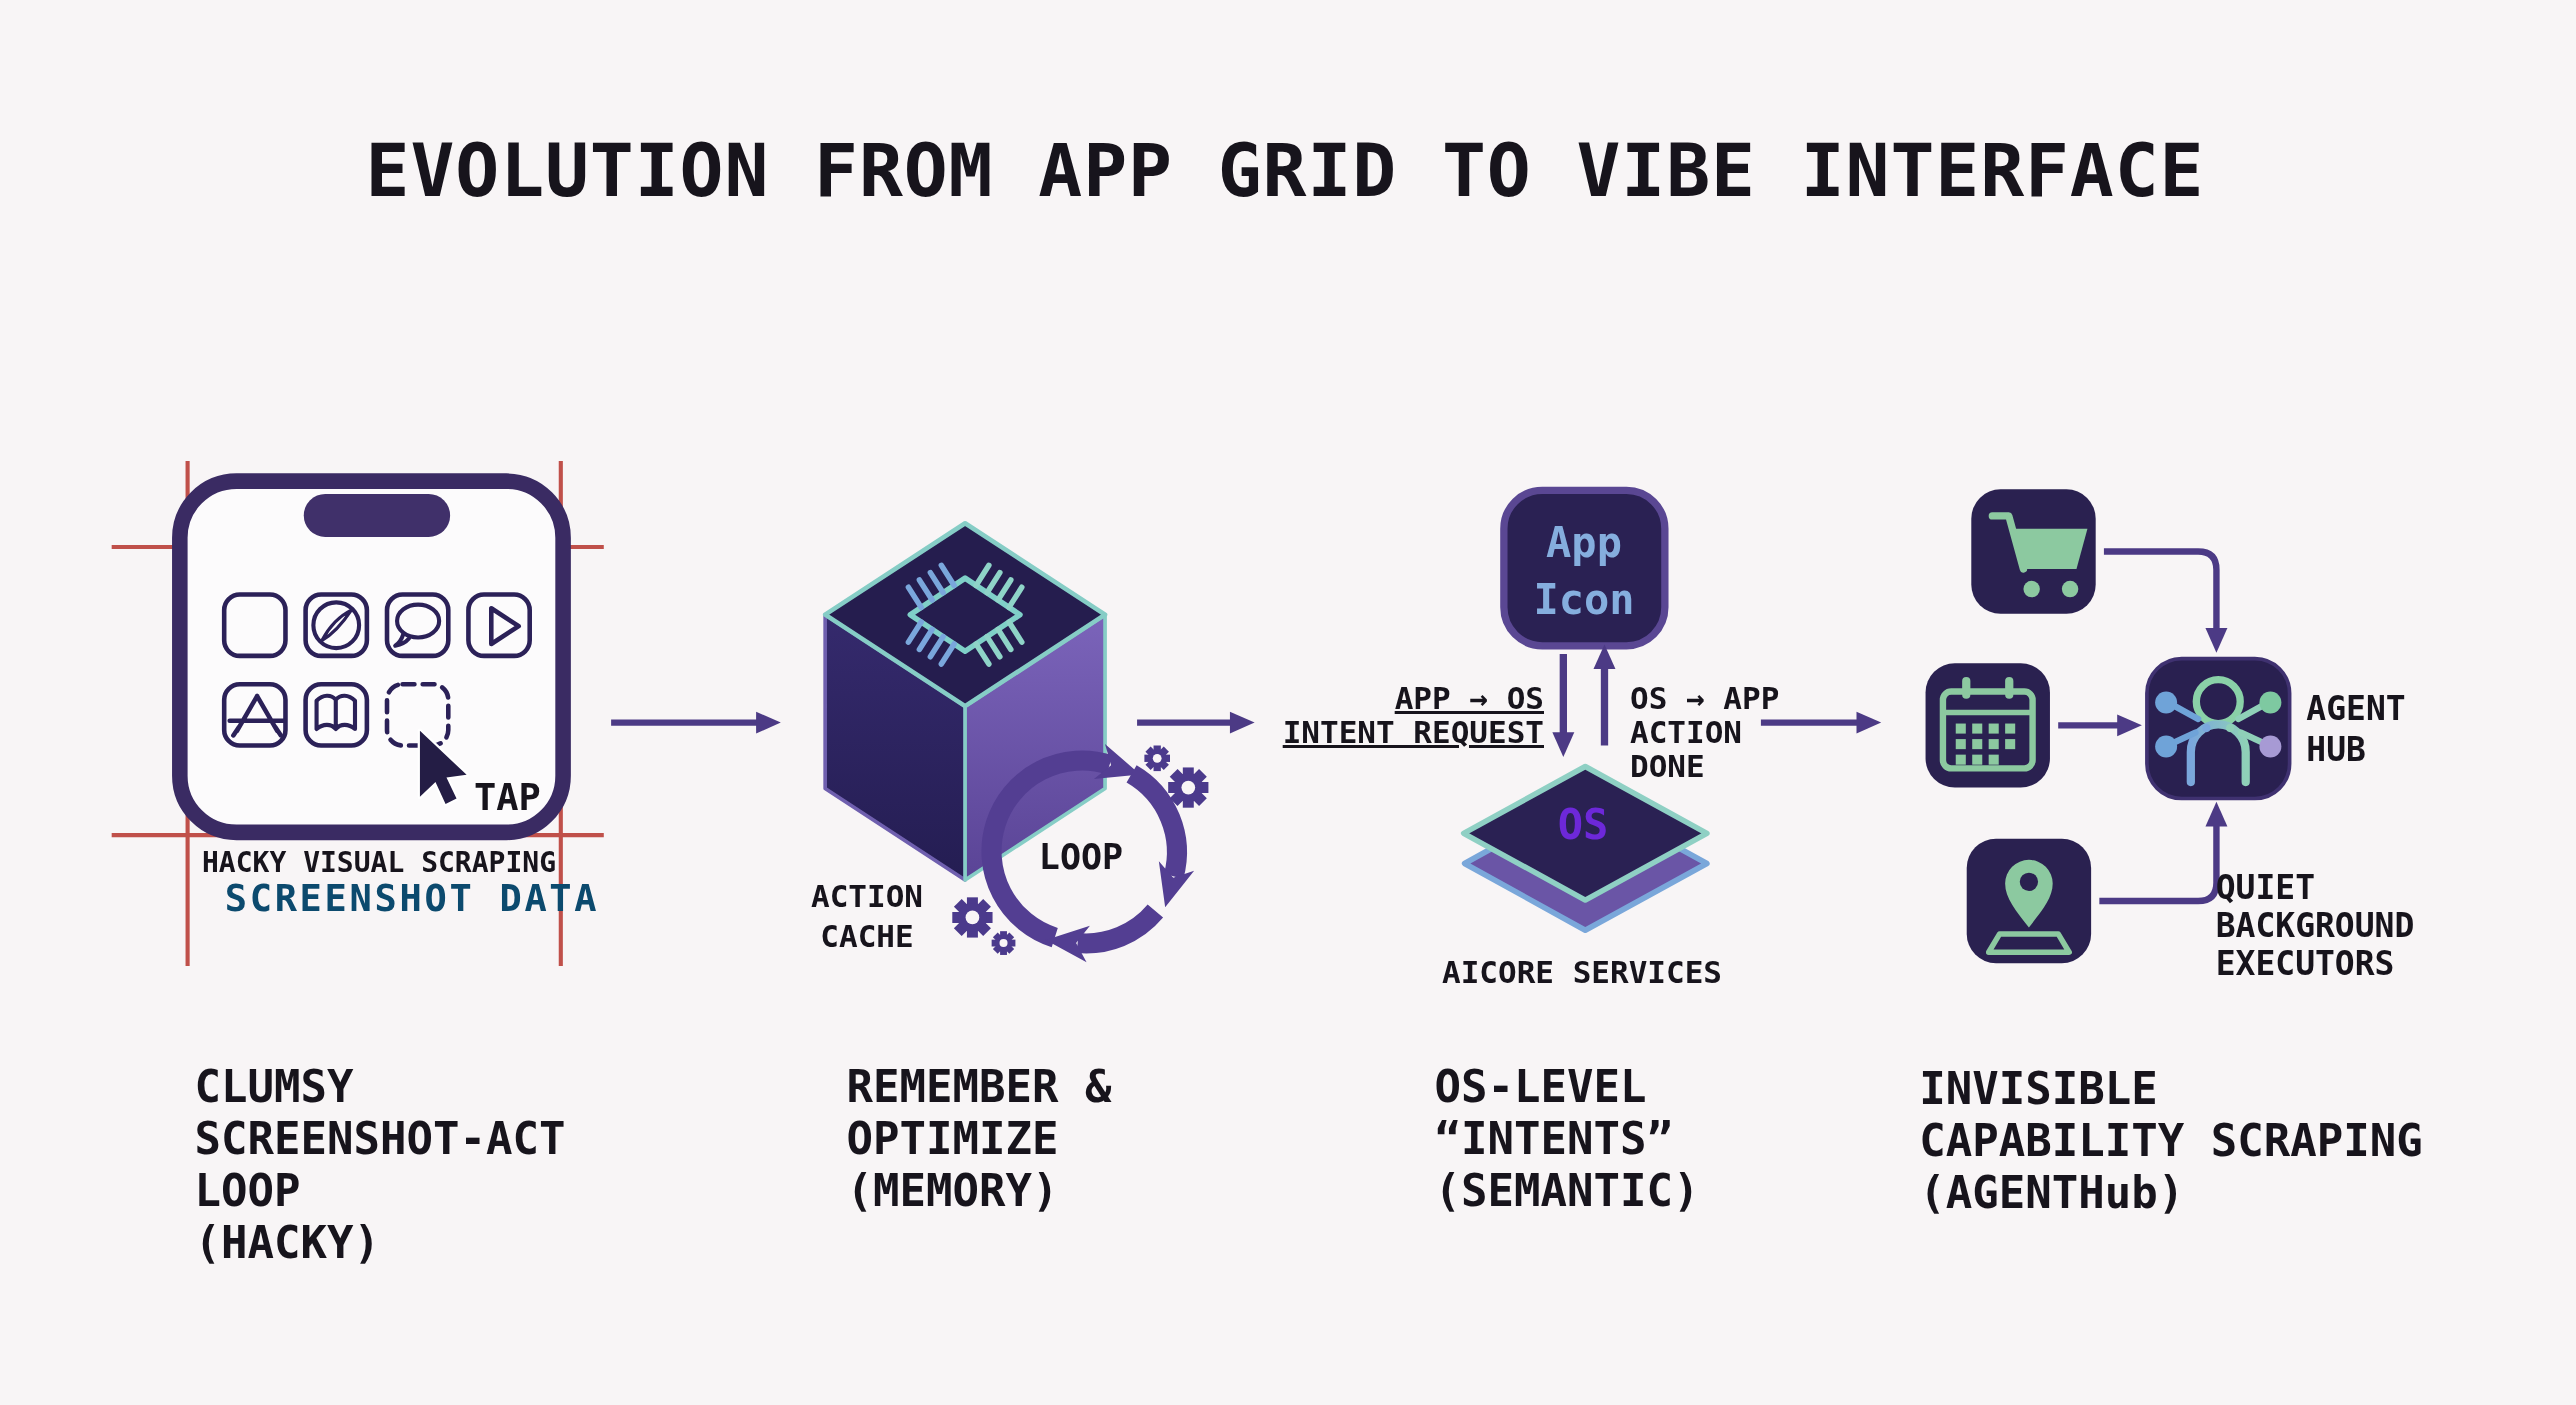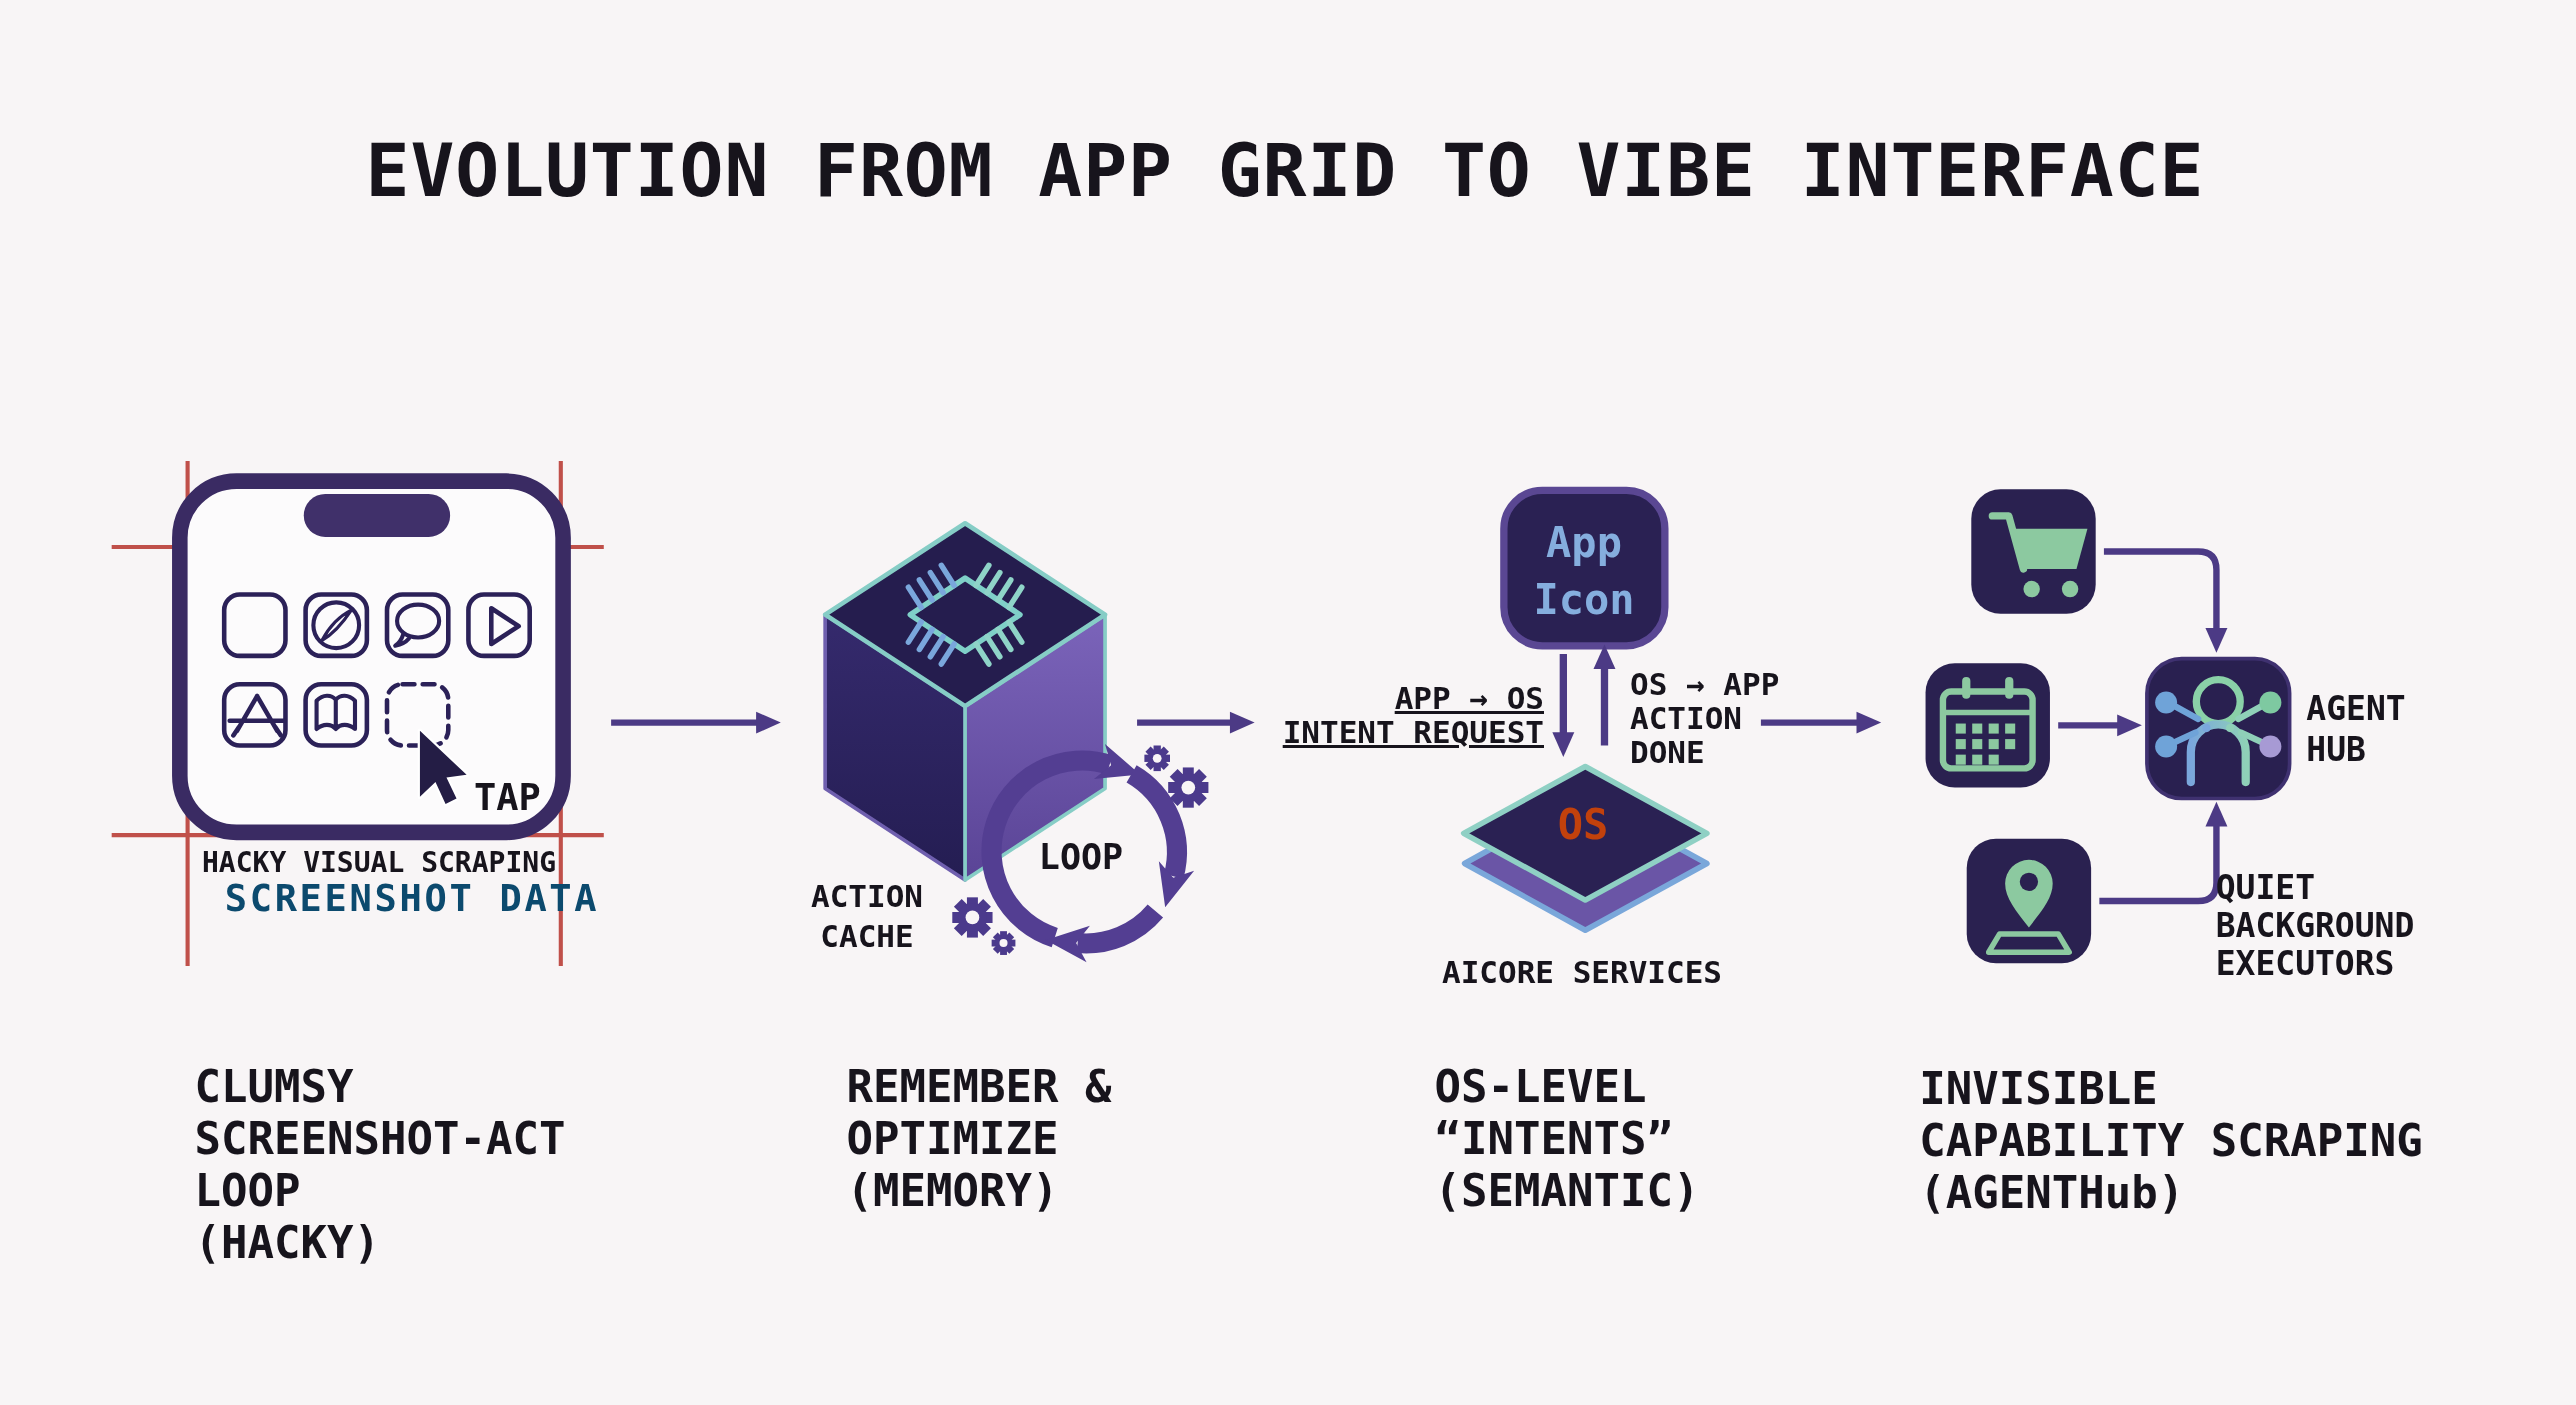--- a/index.html
+++ b/index.html
@@ -10,21 +10,21 @@
   .ctr{transform:translateX(-50%);text-align:left;}
   .title{font-size:73px;letter-spacing:0.9px;}
   .caption{font-size:44px;line-height:52px;}
   .sub{font-size:31px;line-height:34px;}
   .sub2{font-size:33px;line-height:41px;}
   .sub3{font-size:33px;line-height:38px;}
   .tap{font-size:37px;}
   .note1{font-size:28px;}
   .note2{font-size:37px;letter-spacing:2.7px;color:#0c4a6e;margin-left:33px;}
   .apptxt{font-size:42px;line-height:57px;color:#85aede;text-align:center;}
-  .ostxt{font-size:42px;color:#c2410c;}
+  .ostxt{font-size:42px;color:#6d28d9;}
   .looptxt{font-size:35px;}
   .cache{font-size:31px;line-height:40px;text-align:center;}
   .svc{font-size:31px;}
 </style>
 </head>
 <body>
 
 <div class="canvas">
 
   <svg class="art" width="2576" height="1405" viewBox="0 0 2816 1536">
@@ -262,21 +262,21 @@
   </div>
 
   <div class="t apptxt ctr" style="left:1584px;top:514px;">
     <div>App</div>
     <div>Icon</div>
   </div>
   <div class="t sub" style="left:1270px;top:681px;width:274px;text-align:right;text-decoration:underline;">
     <div>APP → OS</div>
     <div>INTENT REQUEST</div>
   </div>
-  <div class="t sub" style="left:1630px;top:667px;width:274px;text-align:left;">
+  <div class="t sub" style="left:1630px;top:681px;width:274px;text-align:left;">
     <div>OS → APP</div>
     <div>ACTION</div>
     <div>DONE</div>
   </div>
   <div class="t ostxt ctr" style="left:1583px;top:804px;">OS</div>
   <div class="t svc ctr" style="left:1582px;top:957px;">AICORE SERVICES</div>
   <div class="t caption ctr" style="left:1567px;top:1061px;">
     <div>OS-LEVEL</div>
     <div>“INTENTS”</div>
     <div>(SEMANTIC)</div>

